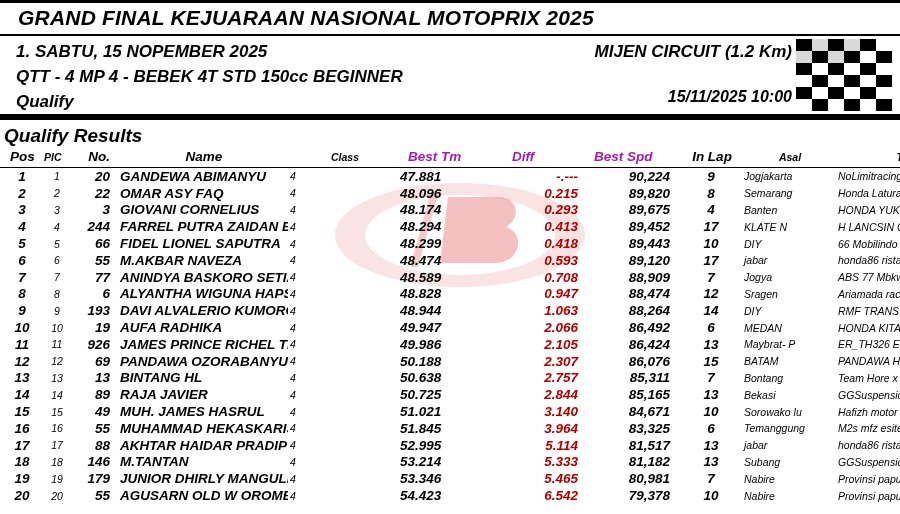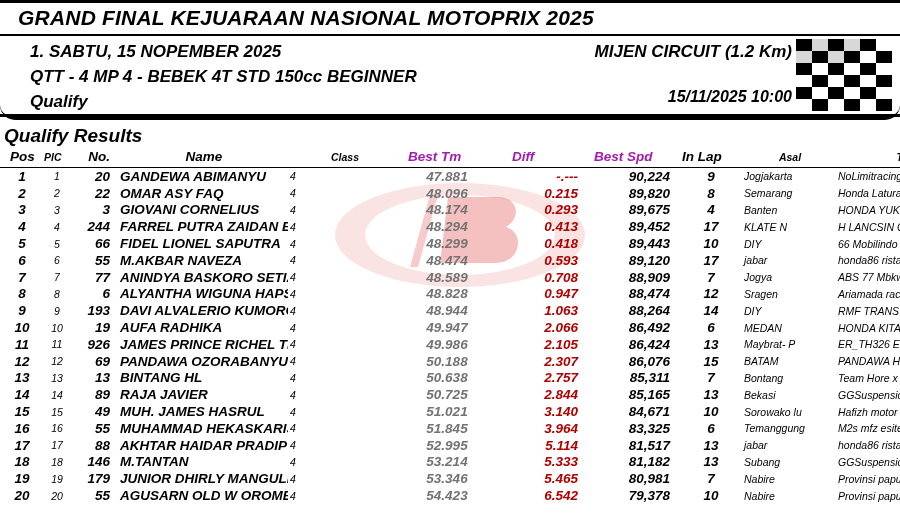--- a/index.html
+++ b/index.html
@@ -27,36 +27,35 @@
     z-index: 0;
     opacity: 0.55;
   }
 
   
   #header {
     position: relative;
     z-index: 2;
     margin: 0;
     border-bottom: 3px solid #000;
-    border-radius: 15px;
   }
   .title-bar {
     border-top: 3px solid #000;
     border-bottom: 2px solid #000;
     padding: 3px 0 4px 18px;
     font-size: 21px;
     font-weight: bold;
     font-style: italic;
     letter-spacing: 0.2px;
   }
   .head-body {
     position: relative;
     height: 78px;
     border-bottom: 3px solid #000;
-    padding-left: 30px;
+    padding-left: 16px;
   }
   .head-line {
     font-size: 17px;
     font-weight: bold;
     font-style: italic;
     line-height: 25px;
   }
   .head-line.l1 { padding-top: 3px; }
   .head-right {
     position: absolute;
@@ -124,33 +123,33 @@
     padding: 0;
     height: 16.8px;
     white-space: nowrap;
     overflow: hidden;
   }
   .c-pos   { width: 34px;  text-align: center; font-weight: bold; font-size: 13.5px; }
   .c-pic   { width: 26px;  text-align: center; font-size: 10.5px; }
   .c-no    { width: 38px;  text-align: right;  padding-right: 6px; font-weight: bold; font-size: 13.5px;}
   .c-name  { width: 168px; font-weight: bold; font-size: 13.5px; padding-left: 4px; }
   .c-class { width: 110px; font-size: 10.5px; padding-left: 2px; }
-  .c-best  { width: 86px;  text-align: center; font-weight: bold; color:#737373; font-size: 13.5px; padding-right: 10px;}
+  .c-best  { width: 86px;  text-align: left; font-weight: bold; color:#000000; font-size: 13.5px; padding-right: 10px;}
   .c-diff  { width: 66px;  text-align: right; font-weight: bold; color:#b00000; font-size: 13.5px; padding-right: 8px;}
   .c-spd   { width: 76px;  text-align: right; font-weight: bold; font-size: 13.5px; padding-right: 10px;}
   .c-lap   { width: 60px;  text-align: center; font-weight: bold; font-size: 13.5px; }
   .c-asal  { width: 92px;  font-size: 10.5px; padding-left: 2px; margin-left: 22px; }
   .c-team  { width: 144px; font-size: 10.5px; padding-left: 2px; }
 
   thead .c-pos, thead .c-pic, thead .c-no, thead .c-name,
   thead .c-class, thead .c-best, thead .c-diff, thead .c-spd,
   thead .c-lap, thead .c-asal, thead .c-team { color: #000; }
   thead .c-best, thead .c-diff, thead .c-spd { color:#a21caf; }
   thead .c-no { text-align: right; padding-left: 2px;}
-  thead .c-lap { text-align: left; padding-left: 2px;}
+  thead .c-lap { text-align: center; padding-left: 2px;}
   thead .c-best { text-align: left; padding-left: 8px;}
   thead .c-diff { text-align: left; padding-left: 8px;}
   thead .c-spd { text-align: left; padding-left: 8px;}
   thead .c-pos { text-align: left; padding-left: 10px;}
   thead .c-pic { text-align: left; }
 </style>
 </head>
 <body>
 
 <svg id="watermark" viewBox="0 0 260 120">

